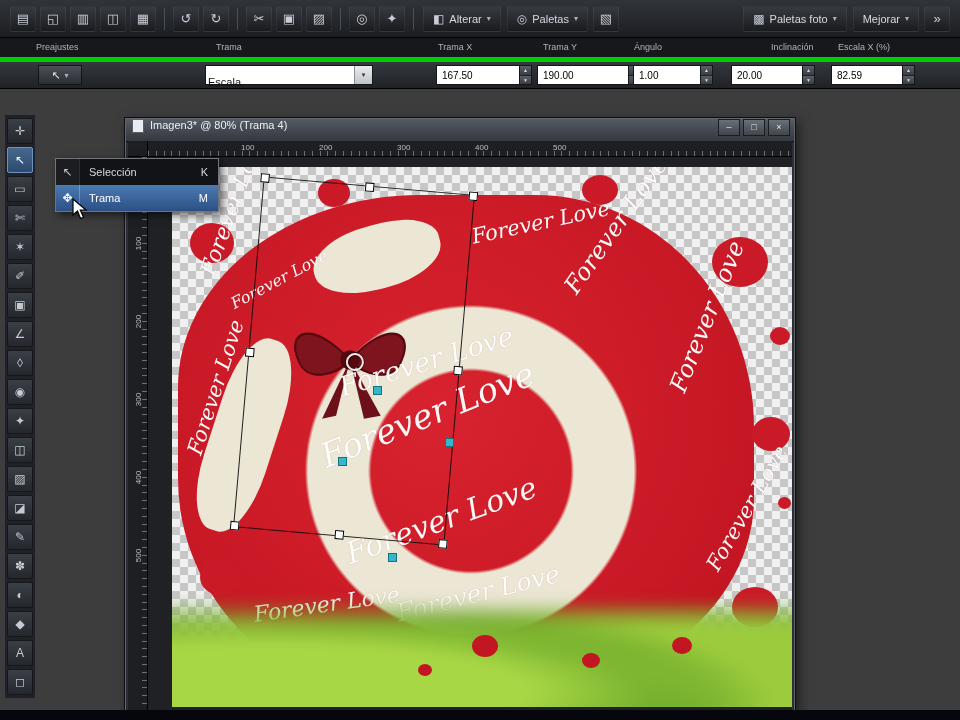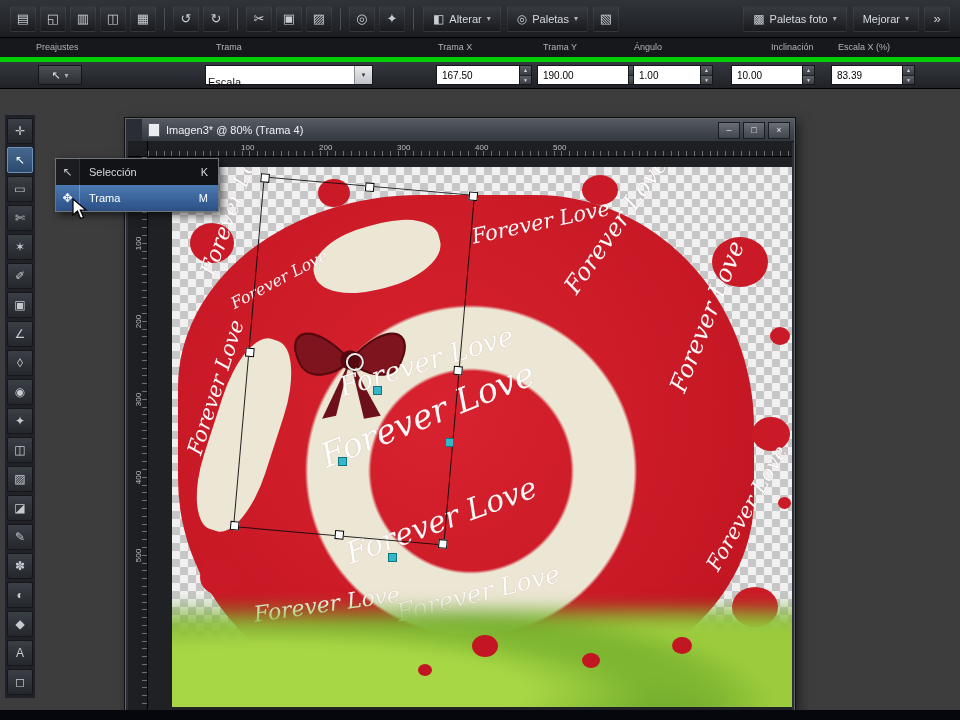--- a/index.html
+++ b/index.html
@@ -56,22 +56,22 @@
     gap:3px;z-index:15;}
   .ptool{width:24px;height:24px;display:flex;align-items:center;justify-content:center;
     background:linear-gradient(#3b3f46,#24272c);border:1px solid #15171b;border-radius:2px;
     color:#c6cbd2;font-size:12px;}
   .ptool.active{background:linear-gradient(#46688f,#2d4a6e);border-color:#6b93bd;color:#fff;}
 
   
   .doc-window{position:absolute;left:125px;top:118px;width:670px;height:596px;
     background:#2a2d33;border:1px solid #61656c;box-shadow:0 0 0 1px #0e0f12,4px 4px 12px rgba(0,0,0,.5);
     box-sizing:border-box;z-index:10;}
-  .titlebar{height:22px;background:linear-gradient(#565b64,#33373e);display:flex;align-items:center;
-    padding:0 4px;border-bottom:1px solid #0e0f12;margin-left:16px;}
+  .titlebar{height:22px;background:linear-gradient(#565b64,#33373e);display:flex;align-items:flex-start;
+    padding:0 4px;border-bottom:1px solid #0e0f12;}
   .doc-icon{width:10px;height:12px;background:#e9ecf0;border:1px solid #5b6066;margin:0 6px 0 2px;}
   .title-text{font-size:11px;color:#eef0f3;flex:1;white-space:nowrap;overflow:hidden;}
   .wbtn{width:20px;height:15px;margin-left:3px;background:linear-gradient(#6a6f78,#41454c);
     border:1px solid #1a1c20;color:#e8eaee;font-size:9px;line-height:1;
     display:flex;align-items:center;justify-content:center;}
   .win-body{position:absolute;left:2px;right:2px;top:22px;bottom:2px;background:#0f766e;}
   .corner{position:absolute;left:0;top:0;width:20px;height:16px;background:#1d1f23;
     border-right:1px solid #000;border-bottom:1px solid #000;box-sizing:border-box;}
   .hruler{position:absolute;left:20px;right:0;top:0;height:16px;background:#1d1f23;
     border-bottom:1px solid #000;box-sizing:border-box;overflow:hidden;}
@@ -245,28 +245,28 @@
       </div>
     </div>
     <div class="nfield f2">
       <div class="nval">1.00</div>
       <div class="spin">
         <span>▲</span>
         <span>▼</span>
       </div>
     </div>
     <div class="nfield f3">
-      <div class="nval">10.00</div>
+      <div class="nval">20.00</div>
       <div class="spin">
         <span>▲</span>
         <span>▼</span>
       </div>
     </div>
     <div class="nfield f4">
-      <div class="nval">83.39</div>
+      <div class="nval">82.59</div>
       <div class="spin">
         <span>▲</span>
         <span>▼</span>
       </div>
     </div>
   </div>
 
   <div class="palette">
     <div class="ptool">
         <span>✛</span>

